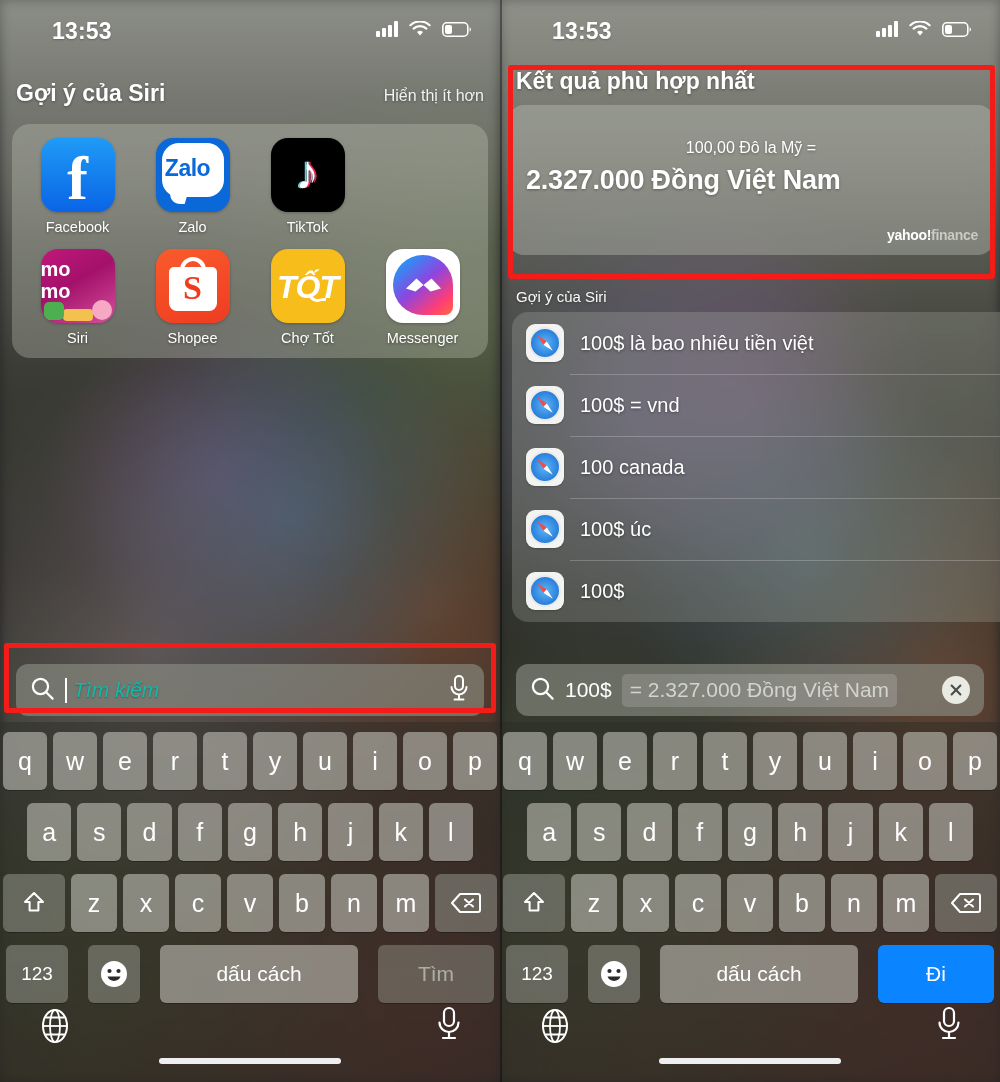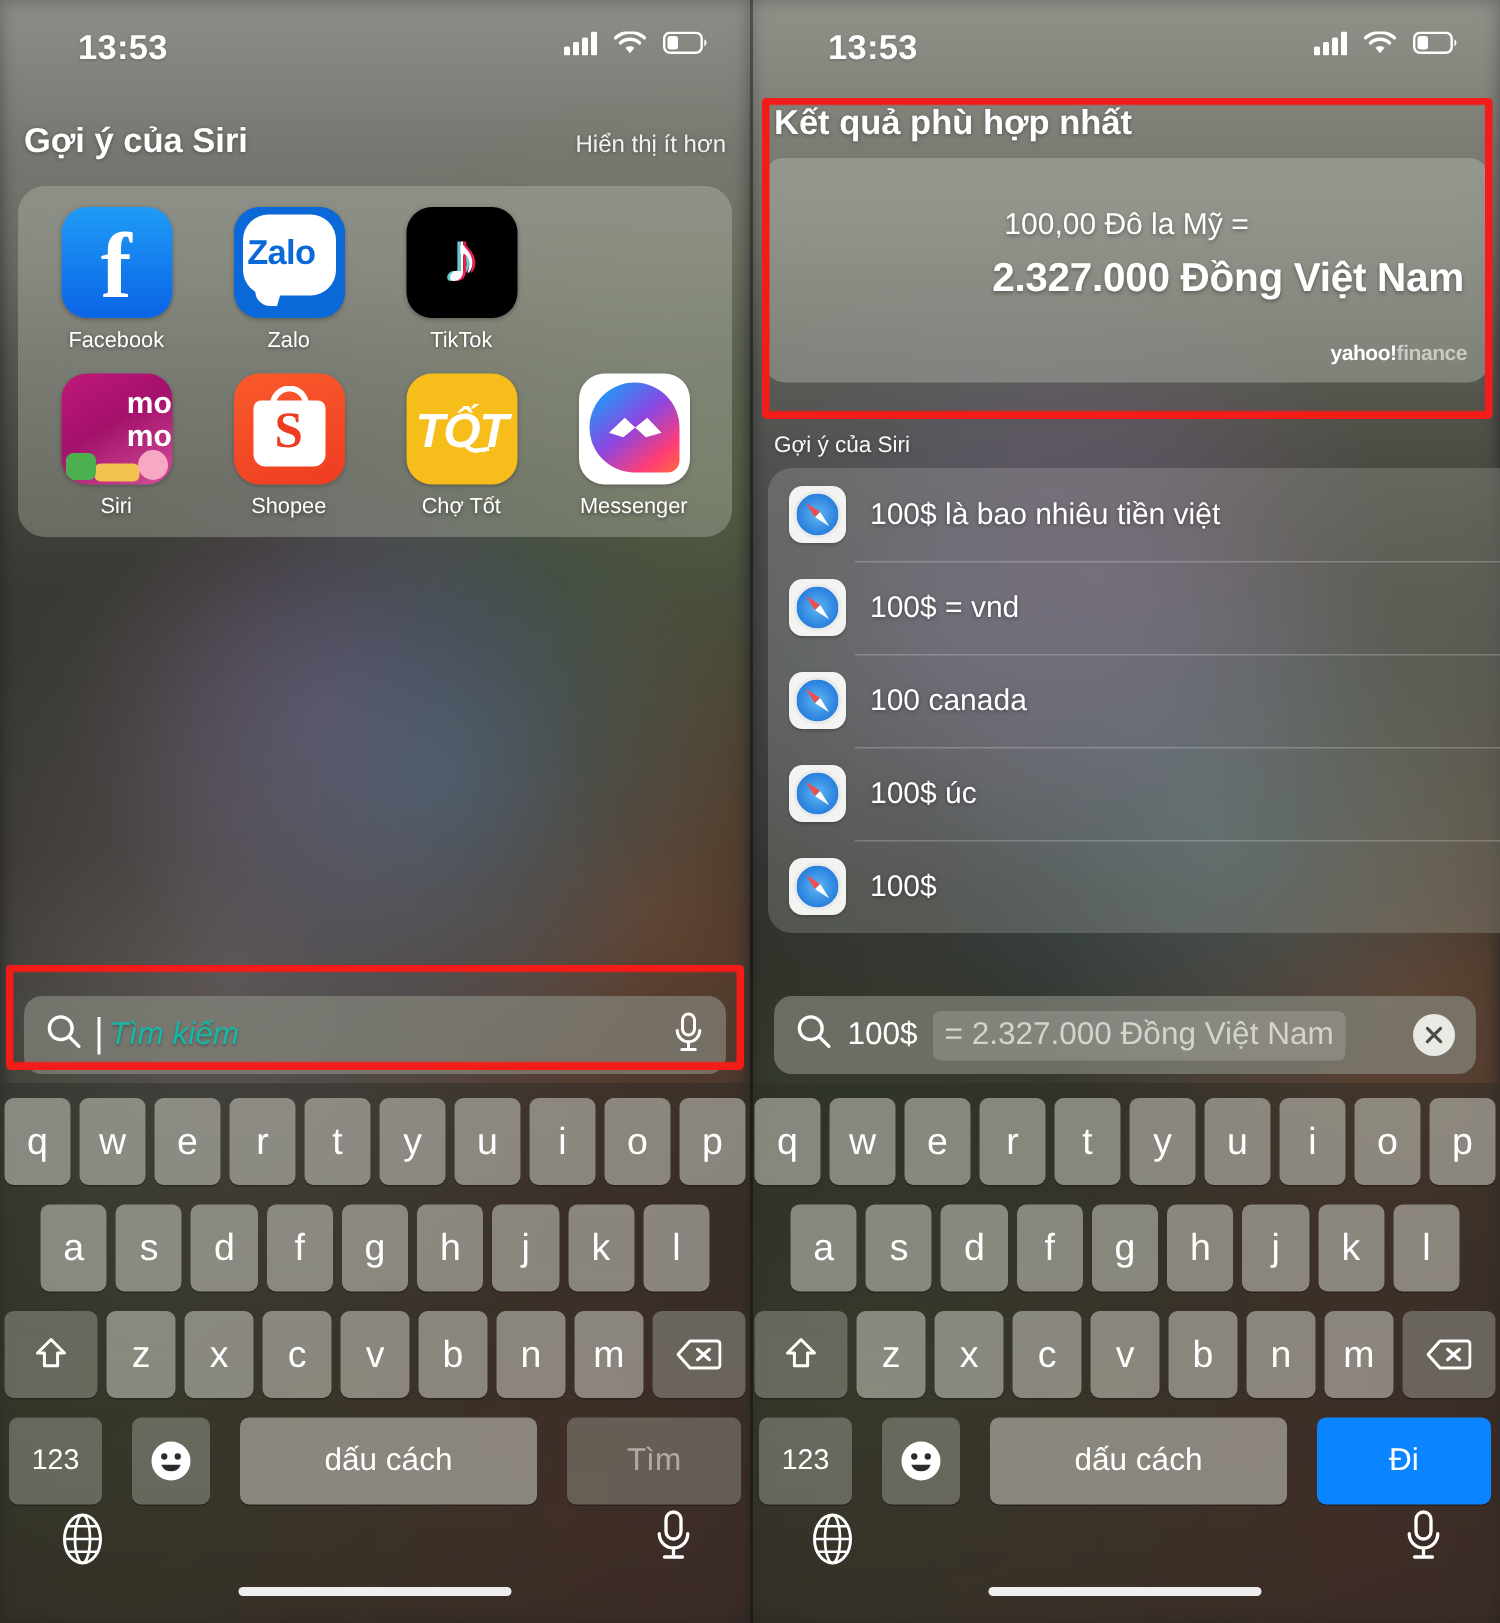--- a/index.html
+++ b/index.html
@@ -131,21 +131,21 @@
   .ic-settings .sp { position: absolute; left: 50%; top: 50%; width: 4px; height: 44px;
     background: #4a4a4a; transform-origin: center; }
   .ic-tiktok { background: #000; }
   .ic-tiktok .note {
     position: absolute; left: 0; right: 0; top: 11px; text-align: center;
     color: #fff; font-size: 48px; font-weight: 700; line-height: 1;
     text-shadow: 2px 0 0 #ee1d52, -2px 0 0 #69c9d0;
   }
   .ic-momo { background: linear-gradient(150deg,#c0187a 0%,#a3116b 45%,#d4509a 100%); }
   .ic-momo .mo {
-    position: absolute; left: 0; right: 0; top: 10px; text-align: right;
+    position: absolute; left: 0; right: 0; top: 10px; text-align: left;
     color: #fff; font-size: 20px; font-weight: 700; line-height: 1.08;
   }
   .ic-momo .blob1 { position:absolute; left:3px; bottom:3px; width:20px; height:18px;
     background:#4caf50; border-radius:5px; }
   .ic-momo .blob2 { position:absolute; right:3px; bottom:3px; width:20px; height:20px;
     background:#f7a8c4; border-radius:50%; }
   .ic-momo .blob3 { position:absolute; left:22px; bottom:2px; width:30px; height:12px;
     background:#f2c14e; border-radius:4px; }
   .ic-shopee { background: linear-gradient(160deg,#fa5b2c 0%,#ee3c21 100%); }
   .ic-shopee .bag {
@@ -186,23 +186,23 @@
   .best-wrap { position: absolute; top: 68px; left: 8px; width: 486px; }
   .best-card {
     margin-top: 10px;
     background: rgba(205,208,198,.34);
     border-radius: 16px;
     padding: 16px 18px 10px;
     backdrop-filter: blur(12px);
     min-height: 150px;
     position: relative;
   }
-  .conv-from { color: #fff; font-size: 20px; font-weight: 500; text-align: center;
+  .conv-from { color: #fff; font-size: 16px; font-weight: 500; text-align: center;
                text-shadow: 0 1px 3px rgba(0,0,0,.35); margin-top: 18px; }
-  .conv-to { color: #fff; font-size: 27px; font-weight: 700; text-align: right;
+  .conv-to { color: #fff; font-size: 27px; font-weight: 700; text-align: left;
              text-shadow: 0 1px 3px rgba(0,0,0,.35); margin-top: 8px; letter-spacing: -.2px; }
   .yf { position: absolute; right: 16px; bottom: 12px; font-size: 14px; font-weight: 800;
         letter-spacing: -.3px; }
   .yf .a { color: #ffffff; }
   .yf .b { color: #c9cbc3; }
 
   
   .sug-head { position: absolute; top: 288px; left: 16px; }
   .suglist {
     position: absolute; top: 312px; left: 12px; width: 560px;

